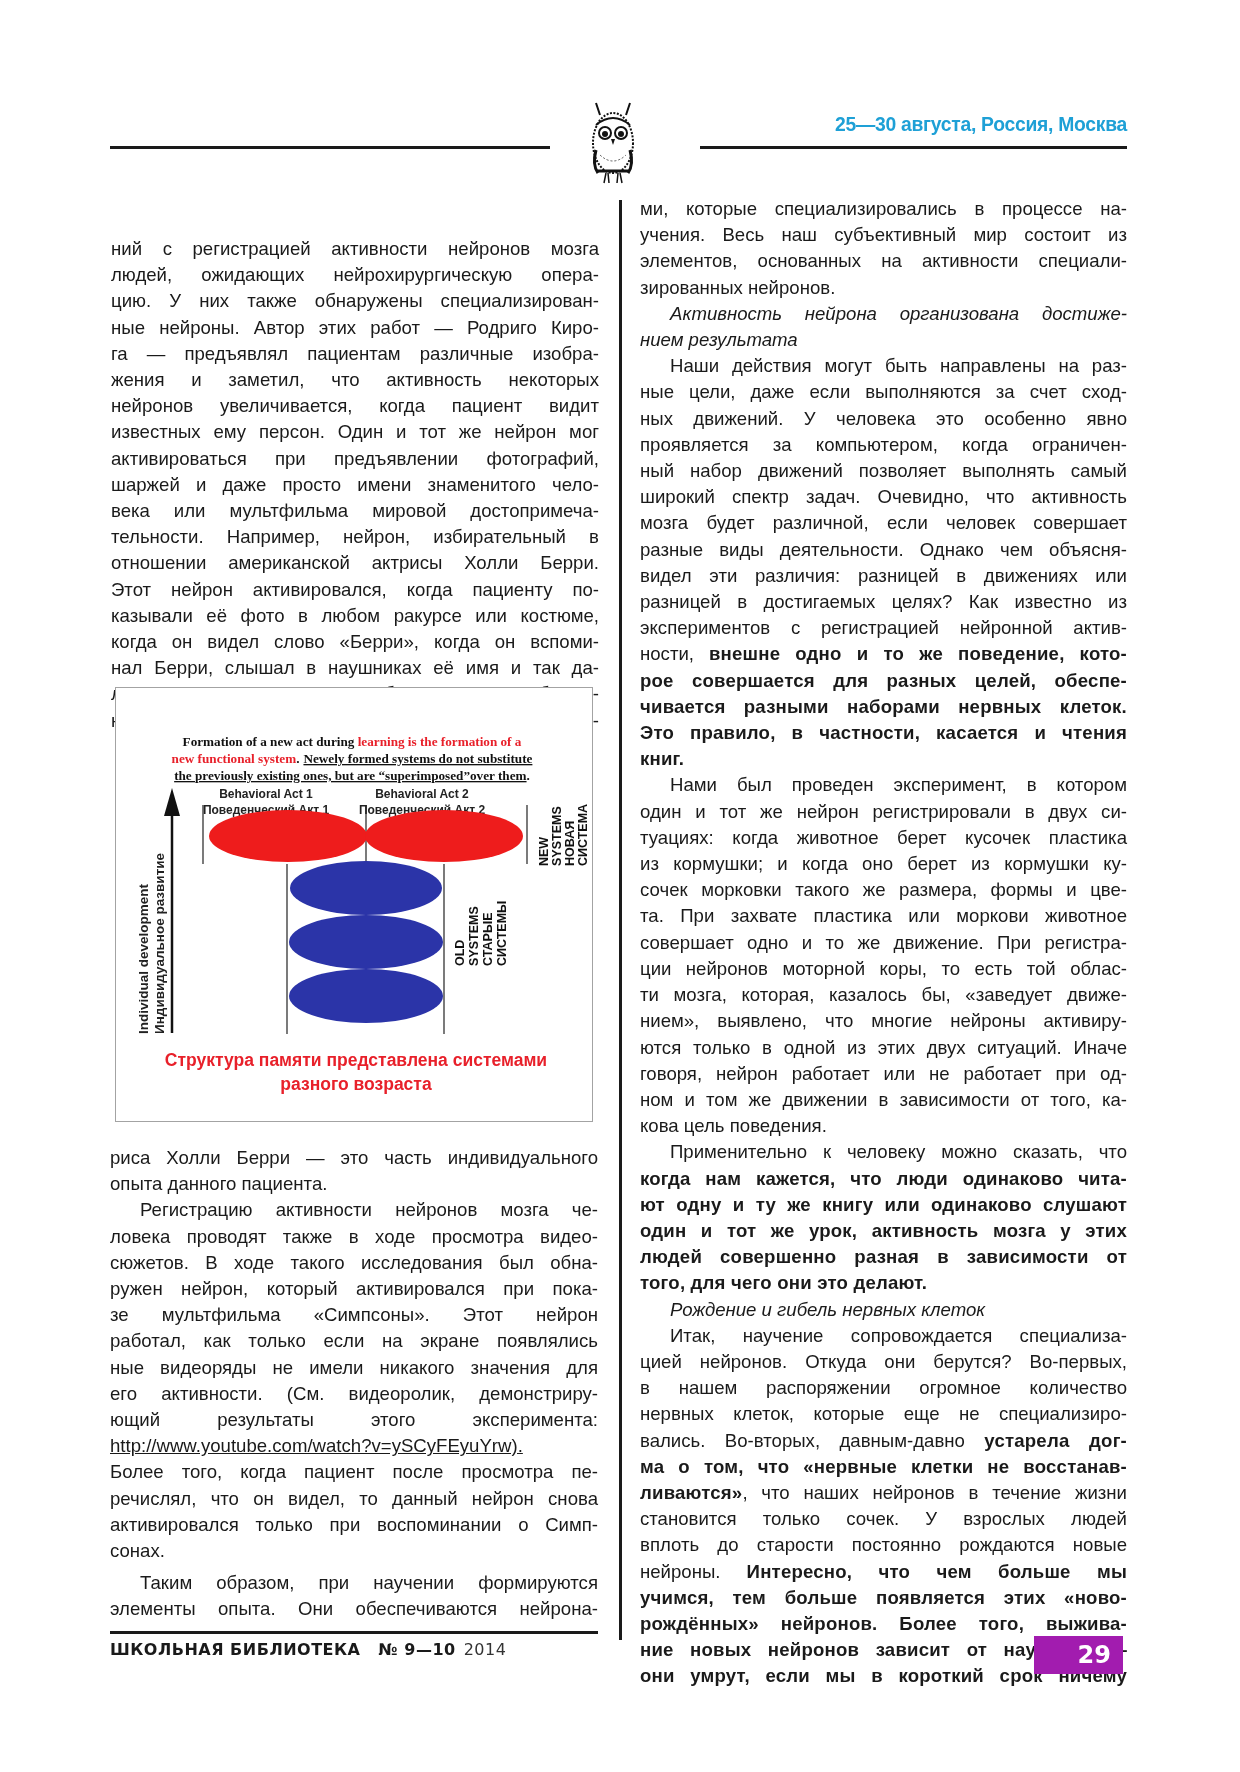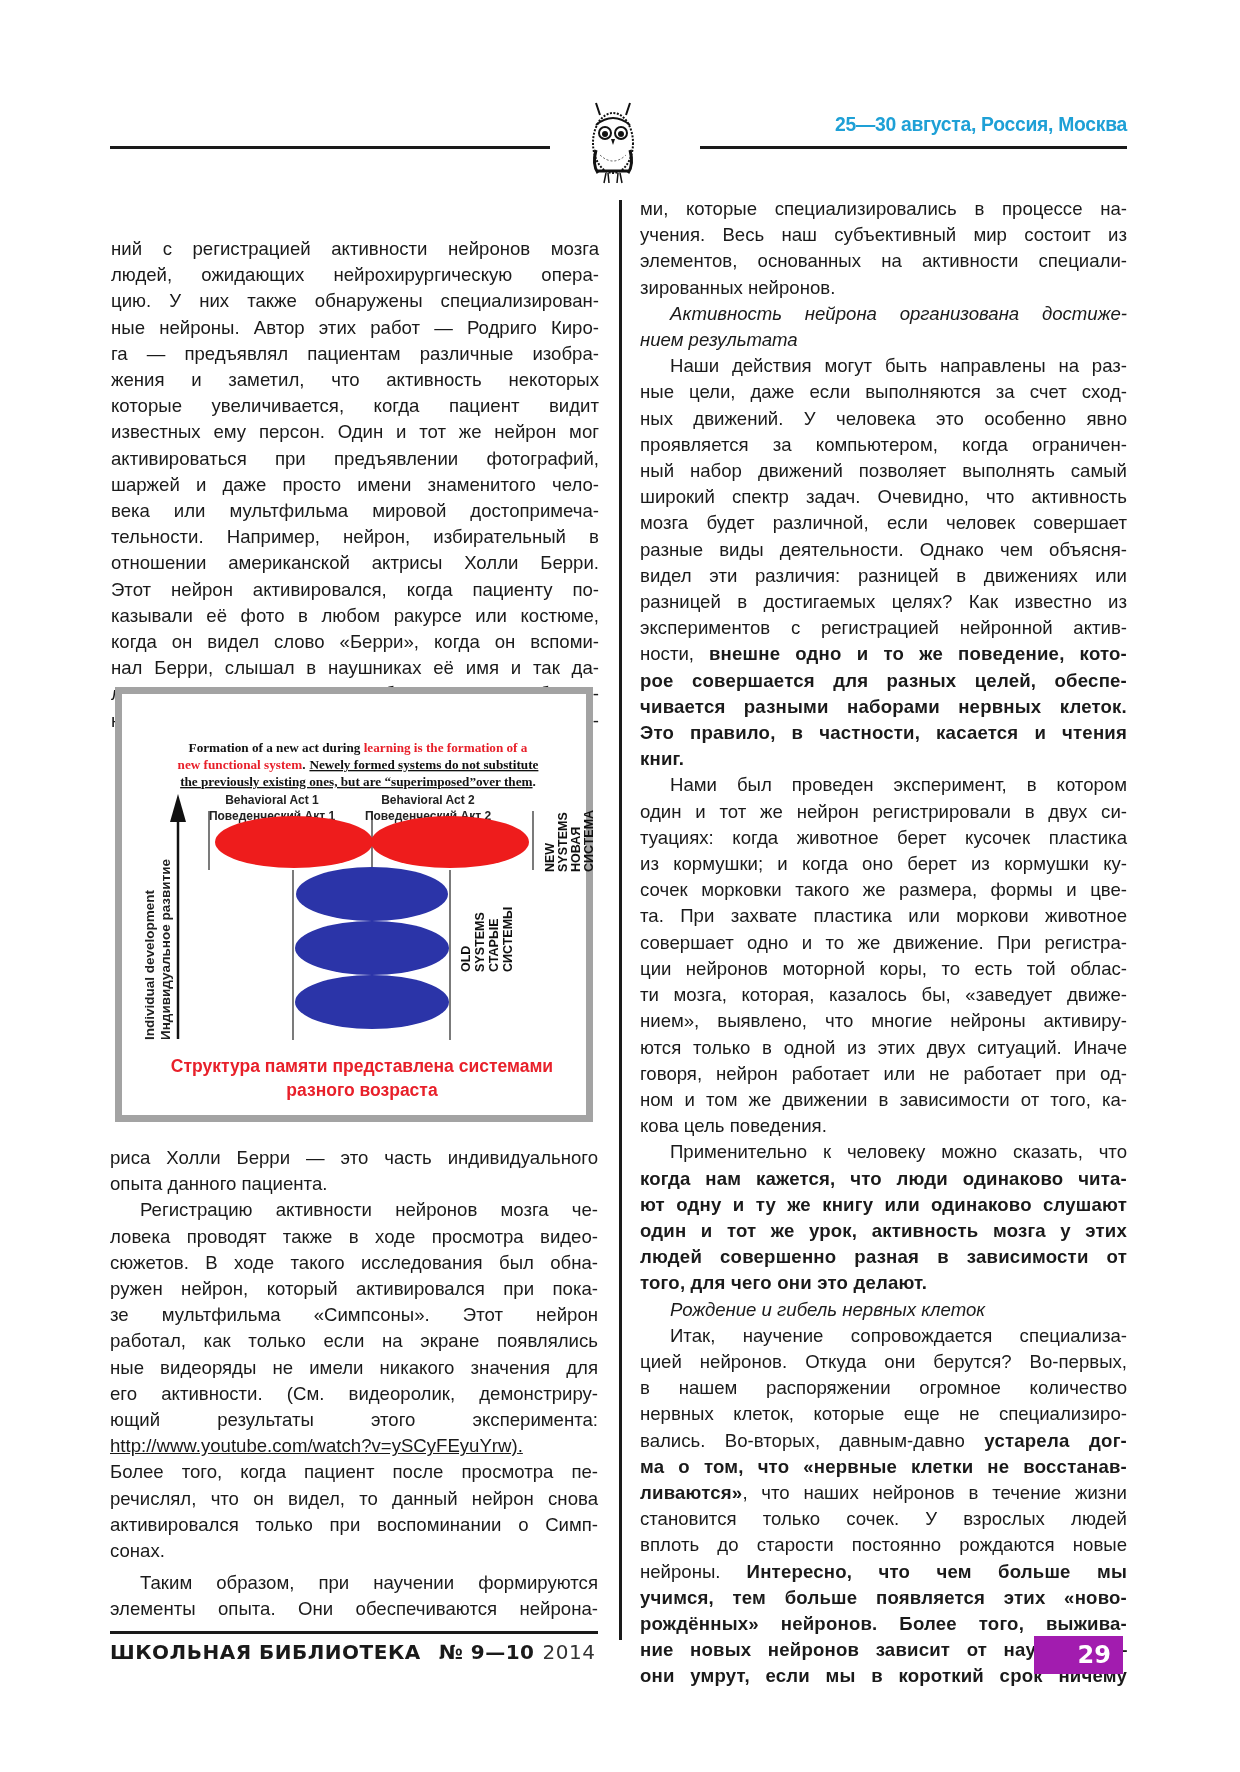--- a/index.html
+++ b/index.html
@@ -19,26 +19,26 @@
   .col b { font-weight: bold; letter-spacing: 0.2px; }
   .col a { color: #1a1a1a; text-decoration: underline; }
   .line { display: block; text-align: justify; text-align-last: justify; white-space: nowrap; }
   .line.last { text-align-last: left; }
   .line.ind { padding-left: 30px; text-indent: 0; }
 
   .vdiv { position: absolute; left: 619px; width: 3px; background: #1a1a1a; }
 
   
   .figure { position: absolute; left: 115px; top: 687px; width: 478px; height: 435px;
-            border: 7px solid #a3a3a3; background: #fff; box-sizing: border-box; }
+            border: 1px solid #a3a3a3; background: #fff; box-sizing: border-box; }
 
   
   .foot-rule { position: absolute; left: 110px; top: 1631px; width: 488px; height: 3px; background: #1a1a1a; }
   .foot-mag { position: absolute; left: 110px; top: 1640px; font-family: "DejaVu Sans", sans-serif;
-              font-weight: bold; font-size: 20px; letter-spacing: 0.5px; color: #1a1a1a; }
+              font-weight: bold; font-size: 16px; letter-spacing: 0.5px; color: #1a1a1a; }
   .foot-issue { margin-left: 18px; }
   .foot-year { font-weight: normal; margin-left: 8px; color: #333; }
   .page-box { position: absolute; left: 1034px; top: 1636px; width: 89px; height: 38px; background: #a21caf;
               color: #fff; font-family: "DejaVu Sans", sans-serif; font-weight: bold; font-size: 24px;
               text-align: right; box-sizing: border-box; padding-right: 12px; line-height: 38px; }
 </style>
 </head>
 <body>
 
 <div class="hdr-rule" style="left:110px; top:146px; width:440px;"></div>
@@ -63,21 +63,21 @@
 
 <div class="vdiv" style="top:200px; height:1440px;"></div>
 
 <div class="col" style="left:111px; top:196px; width:488px;margin-top:40px;">
   <span class="line">ний с регистрацией активности нейронов мозга</span>
   <span class="line">людей, ожидающих нейрохирургическую опера-</span>
   <span class="line">цию. У них также обнаружены специализирован-</span>
   <span class="line">ные нейроны. Автор этих работ — Родриго Киро-</span>
   <span class="line">га — предъявлял пациентам различные изобра-</span>
   <span class="line">жения и заметил, что активность некоторых</span>
-  <span class="line">которые увеличивается, когда пациент видит</span>
+  <span class="line">нейронов увеличивается, когда пациент видит</span>
   <span class="line">известных ему персон. Один и тот же нейрон мог</span>
   <span class="line">активироваться при предъявлении фотографий,</span>
   <span class="line">шаржей и даже просто имени знаменитого чело-</span>
   <span class="line">века или мультфильма мировой достопримеча-</span>
   <span class="line">тельности. Например, нейрон, избирательный в</span>
   <span class="line">отношении американской актрисы Холли Берри.</span>
   <span class="line">Этот нейрон активировался, когда пациенту по-</span>
   <span class="line">казывали её фото в любом ракурсе или костюме,</span>
   <span class="line">когда он видел слово «Берри», когда он вспоми-</span>
   <span class="line">нал Берри, слышал в наушниках её имя и так да-</span>

